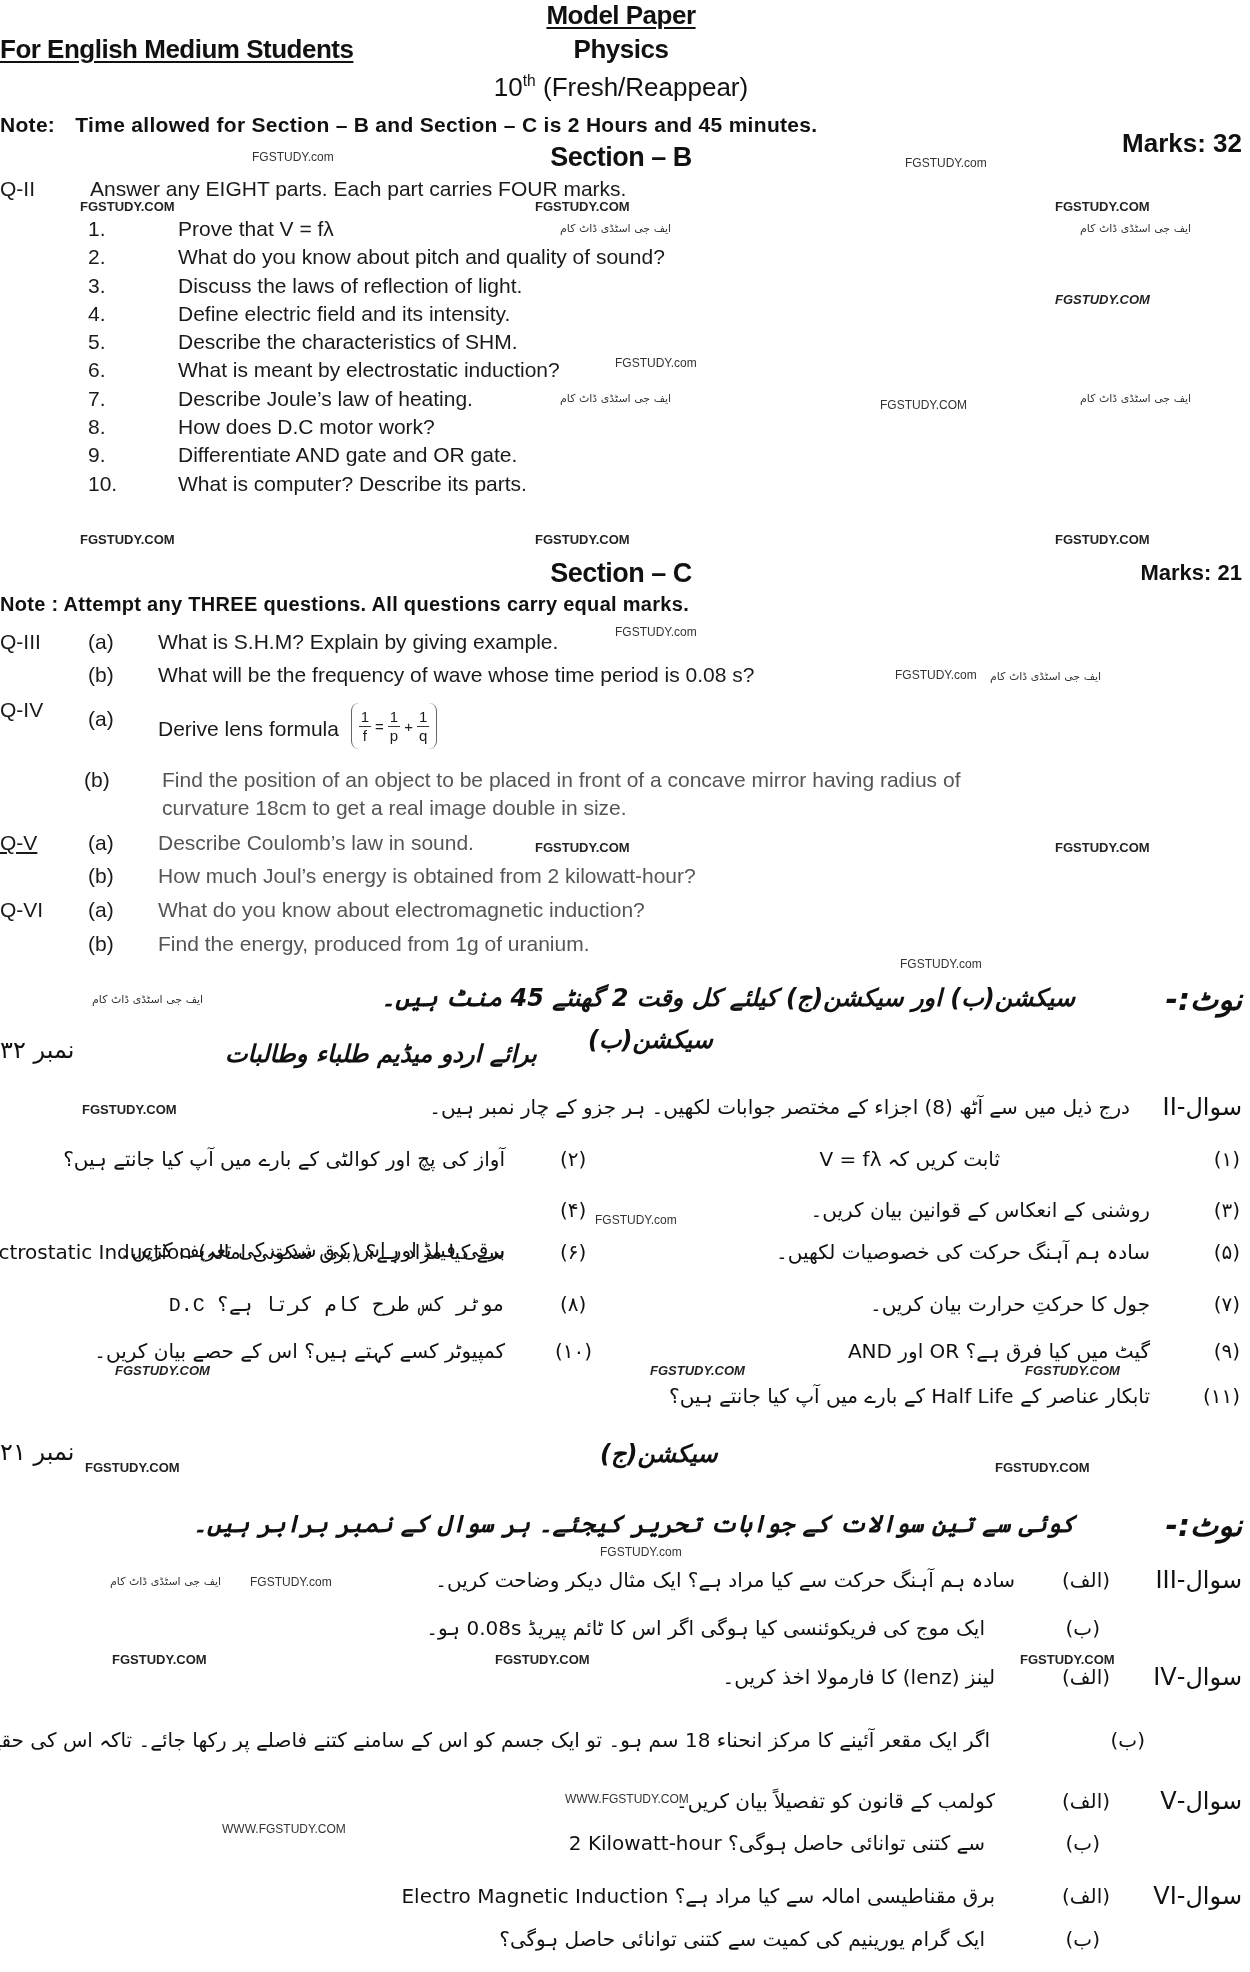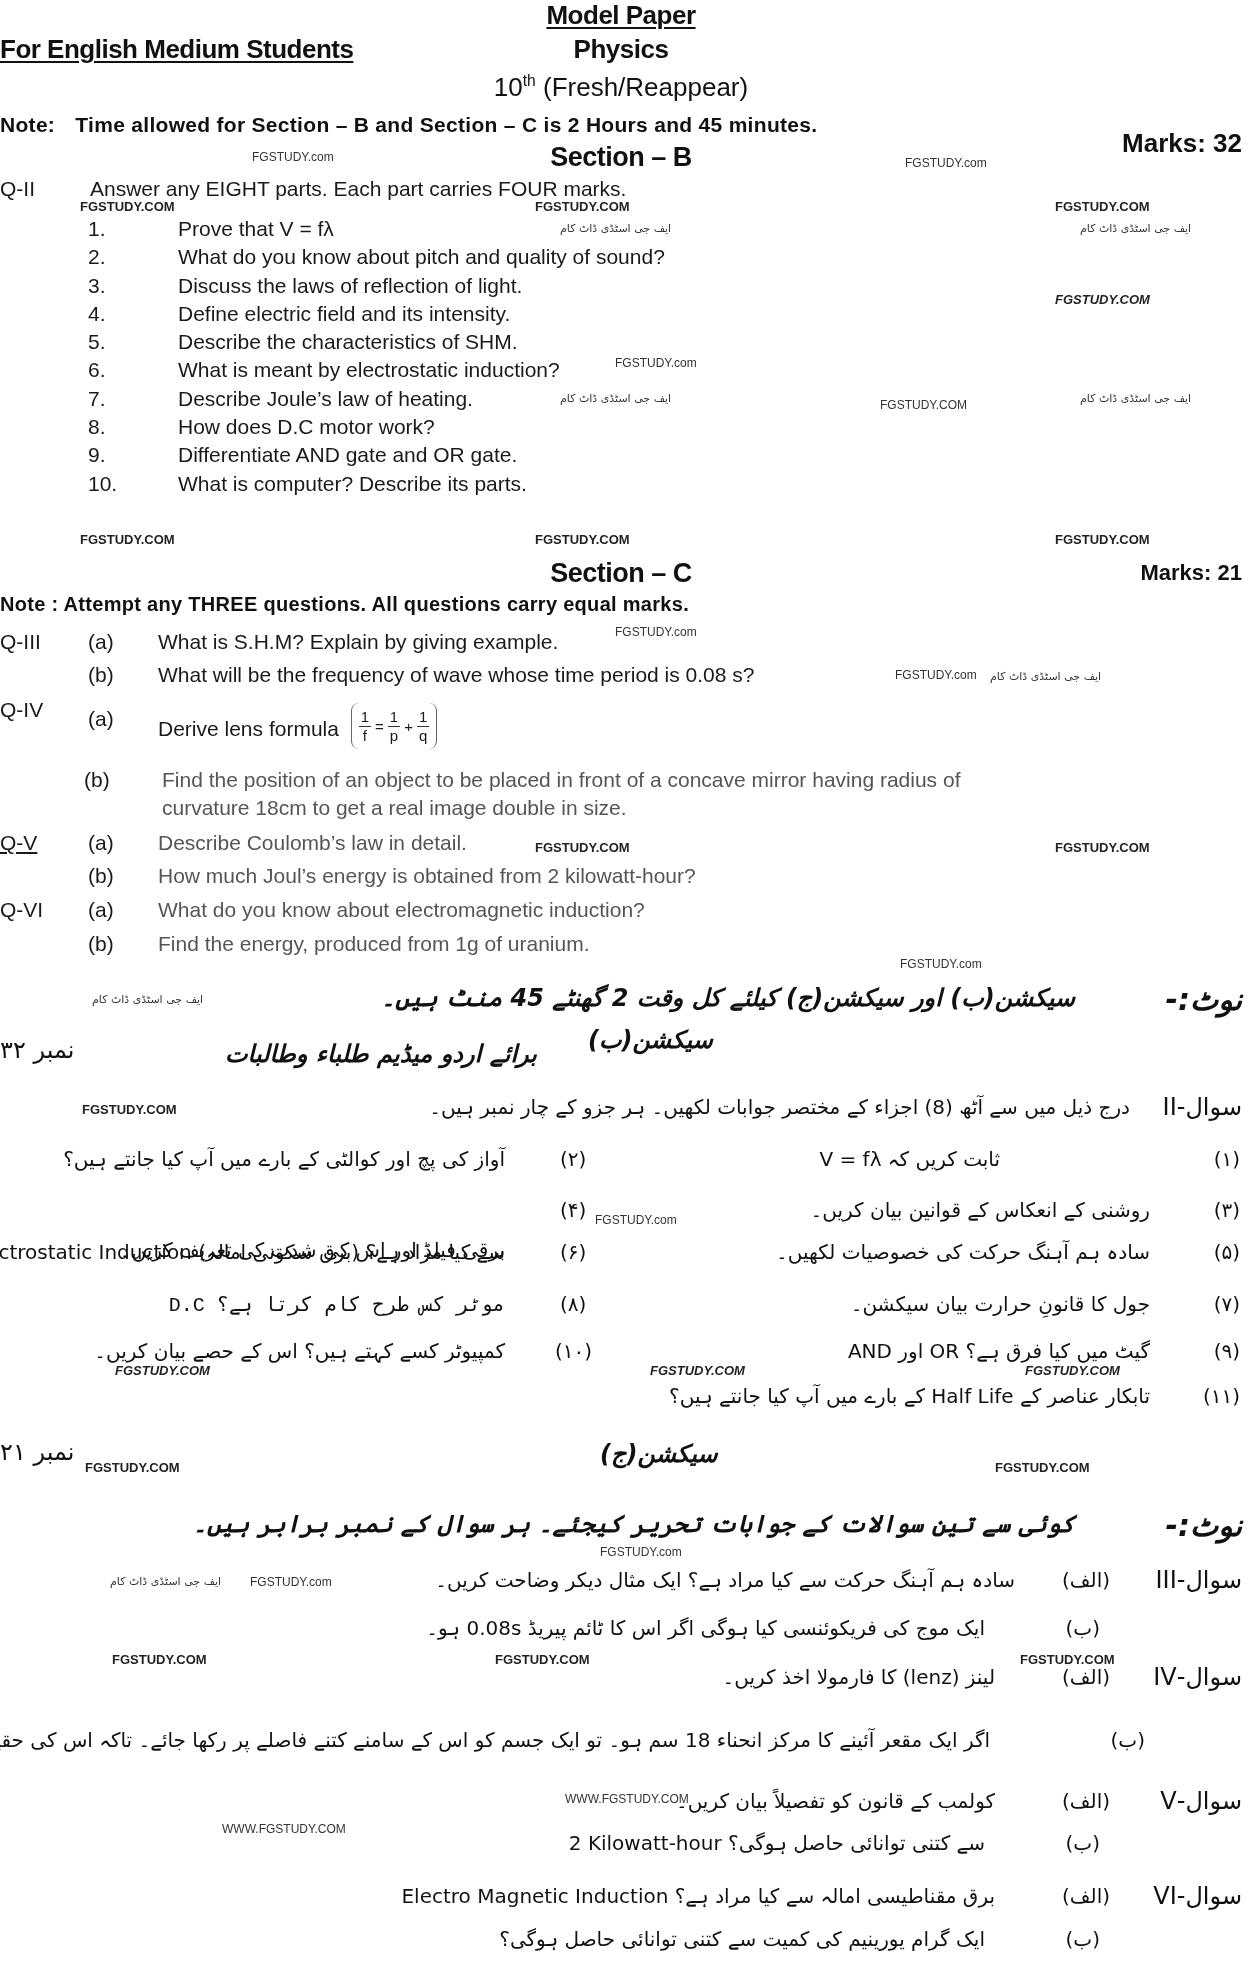--- a/index.html
+++ b/index.html
@@ -109,21 +109,21 @@
         <span>q</span>
       </span>
   </span>
 </div>
 <div class="abs body20" style="left:84px; top:768px;">(b)</div>
 <div class="abs body20 grey" style="left:162px; top:768px;">Find the position of an object to be placed in front of a concave mirror having radius of</div>
 <div class="abs body20 grey" style="left:162px; top:796px;">curvature 18cm to get a real image double in size.</div>
 
 <div class="abs body20" style="left:0px; top:831px;text-decoration:underline;">Q-V</div>
 <div class="abs body20" style="left:88px; top:831px;">(a)</div>
-<div class="abs body20 grey" style="left:158px; top:831px;">Describe Coulomb’s law in detail.</div>
+<div class="abs body20 grey" style="left:158px; top:831px;">Describe Coulomb’s law in sound.</div>
 <div class="abs wmb" style="left:535px; top:840px;">FGSTUDY.COM</div>
 <div class="abs wmb" style="left:1055px; top:840px;">FGSTUDY.COM</div>
 <div class="abs body20" style="left:88px; top:864px;">(b)</div>
 <div class="abs body20 grey" style="left:158px; top:864px;">How much Joul’s energy is obtained from 2 kilowatt-hour?</div>
 
 <div class="abs body20" style="left:0px; top:898px;">Q-VI</div>
 <div class="abs body20" style="left:88px; top:898px;">(a)</div>
 <div class="abs body20 grey" style="left:158px; top:898px;">What do you know about electromagnetic induction?</div>
 <div class="abs body20" style="left:88px; top:932px;">(b)</div>
 <div class="abs body20 grey" style="left:158px; top:932px;">Find the energy, produced from 1g of uranium.</div>
@@ -142,21 +142,21 @@
 <div class="abs urdu urdu-s" style="right:120px; top:1095px;">درج ذیل میں سے آٹھ (8) اجزاء کے مختصر جوابات لکھیں۔ ہر جزو کے چار نمبر ہیں۔</div>
 <div class="abs wmb" style="left:82px; top:1102px;">FGSTUDY.COM</div>
 
 <div class="abs urdu urdu-s" style="right:10px; top:1147px;">(۱)</div>
 <div class="abs urdu urdu-s" style="right:250px; top:1147px;">V = fλ ثابت کریں کہ</div>
 <div class="abs urdu urdu-s" style="right:10px; top:1198px;">(۳)</div>
 <div class="abs urdu urdu-s" style="right:100px; top:1198px;">روشنی کے انعکاس کے قوانین بیان کریں۔</div>
 <div class="abs urdu urdu-s" style="right:10px; top:1240px;">(۵)</div>
 <div class="abs urdu urdu-s" style="right:100px; top:1240px;">سادہ ہم آہنگ حرکت کی خصوصیات لکھیں۔</div>
 <div class="abs urdu urdu-s" style="right:10px; top:1292px;">(۷)</div>
-<div class="abs urdu urdu-s" style="right:100px; top:1292px;">جول کا قانونِ حرارت بیان سیکشن۔</div>
+<div class="abs urdu urdu-s" style="right:100px; top:1292px;">جول کا حرکتِ حرارت بیان کریں۔</div>
 <div class="abs urdu urdu-s" style="right:10px; top:1339px;">(۹)</div>
 <div class="abs urdu urdu-s" style="right:100px; top:1339px;">AND اور OR گیٹ میں کیا فرق ہے؟</div>
 <div class="abs urdu urdu-s" style="right:10px; top:1384px;">(۱۱)</div>
 <div class="abs urdu urdu-s" style="right:100px; top:1384px;">تابکار عناصر کے Half Life کے بارے میں آپ کیا جانتے ہیں؟</div>
 
 <div class="abs urdu urdu-s" style="left:560px; top:1147px;">(۲)</div>
 <div class="abs urdu urdu-s" style="right:745px; top:1147px;">آواز کی پچ اور کوالٹی کے بارے میں آپ کیا جانتے ہیں؟</div>
 <div class="abs urdu urdu-s" style="left:560px; top:1198px;">(۴)</div>
 <div class="abs urdu urdu-s" style="right:745px; top:1198px;margin-top:40px;">برقی فیلڈ اور اس کی شدت کی تعریف کریں۔</div>
 <div class="abs wm" style="left:595px; top:1213px;">FGSTUDY.com</div>

